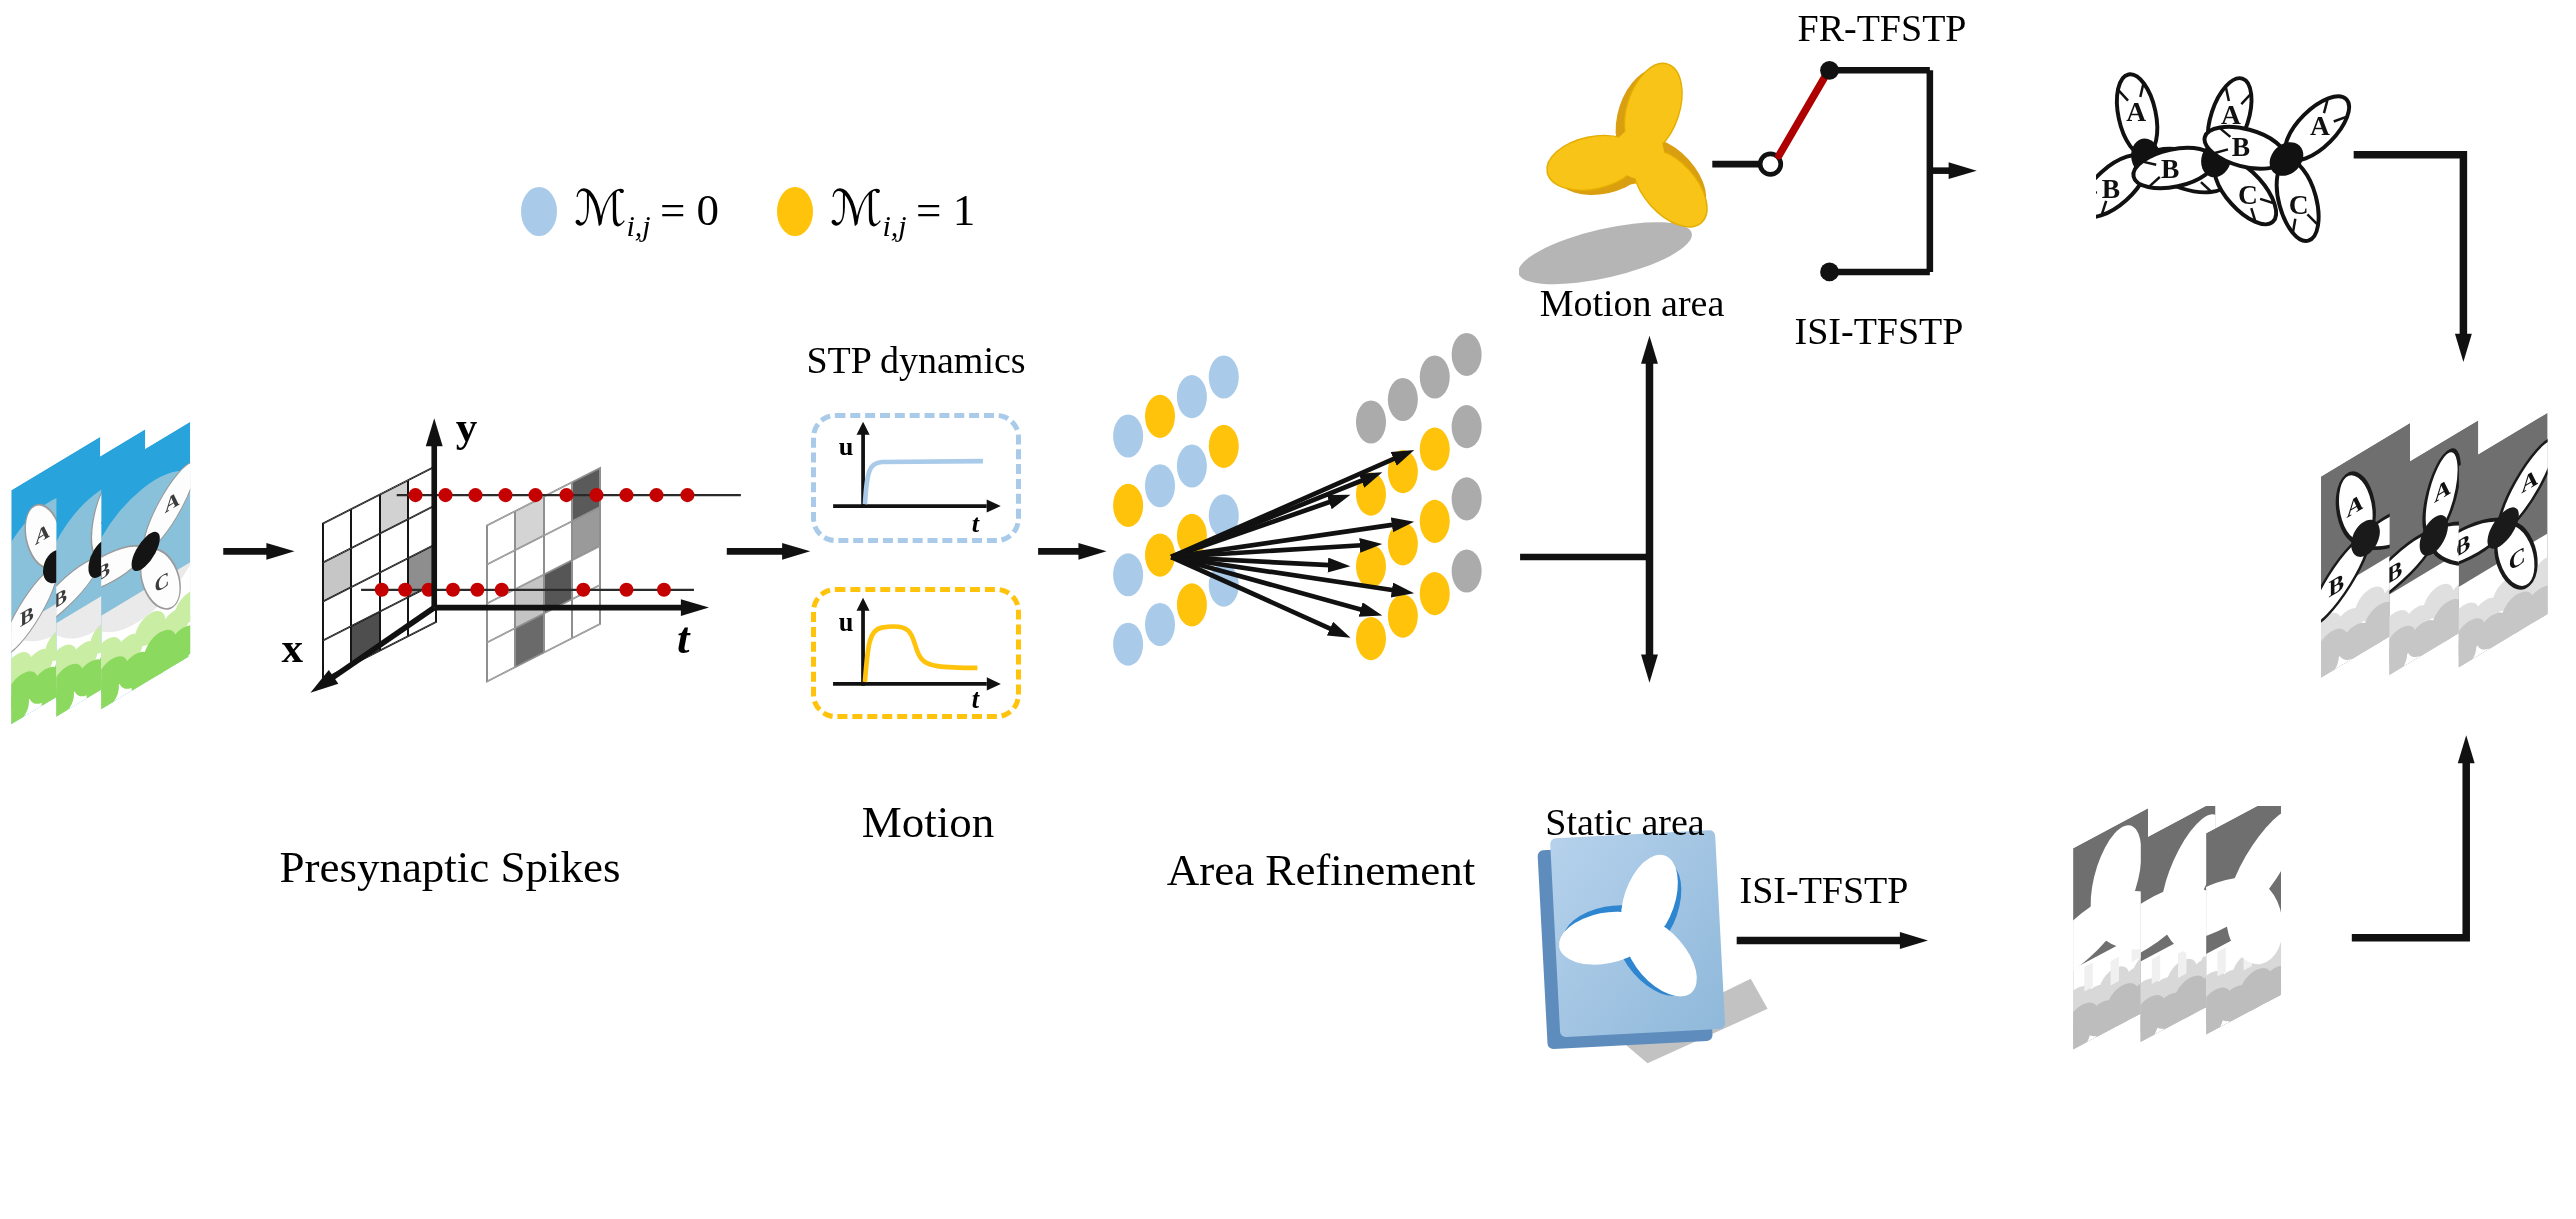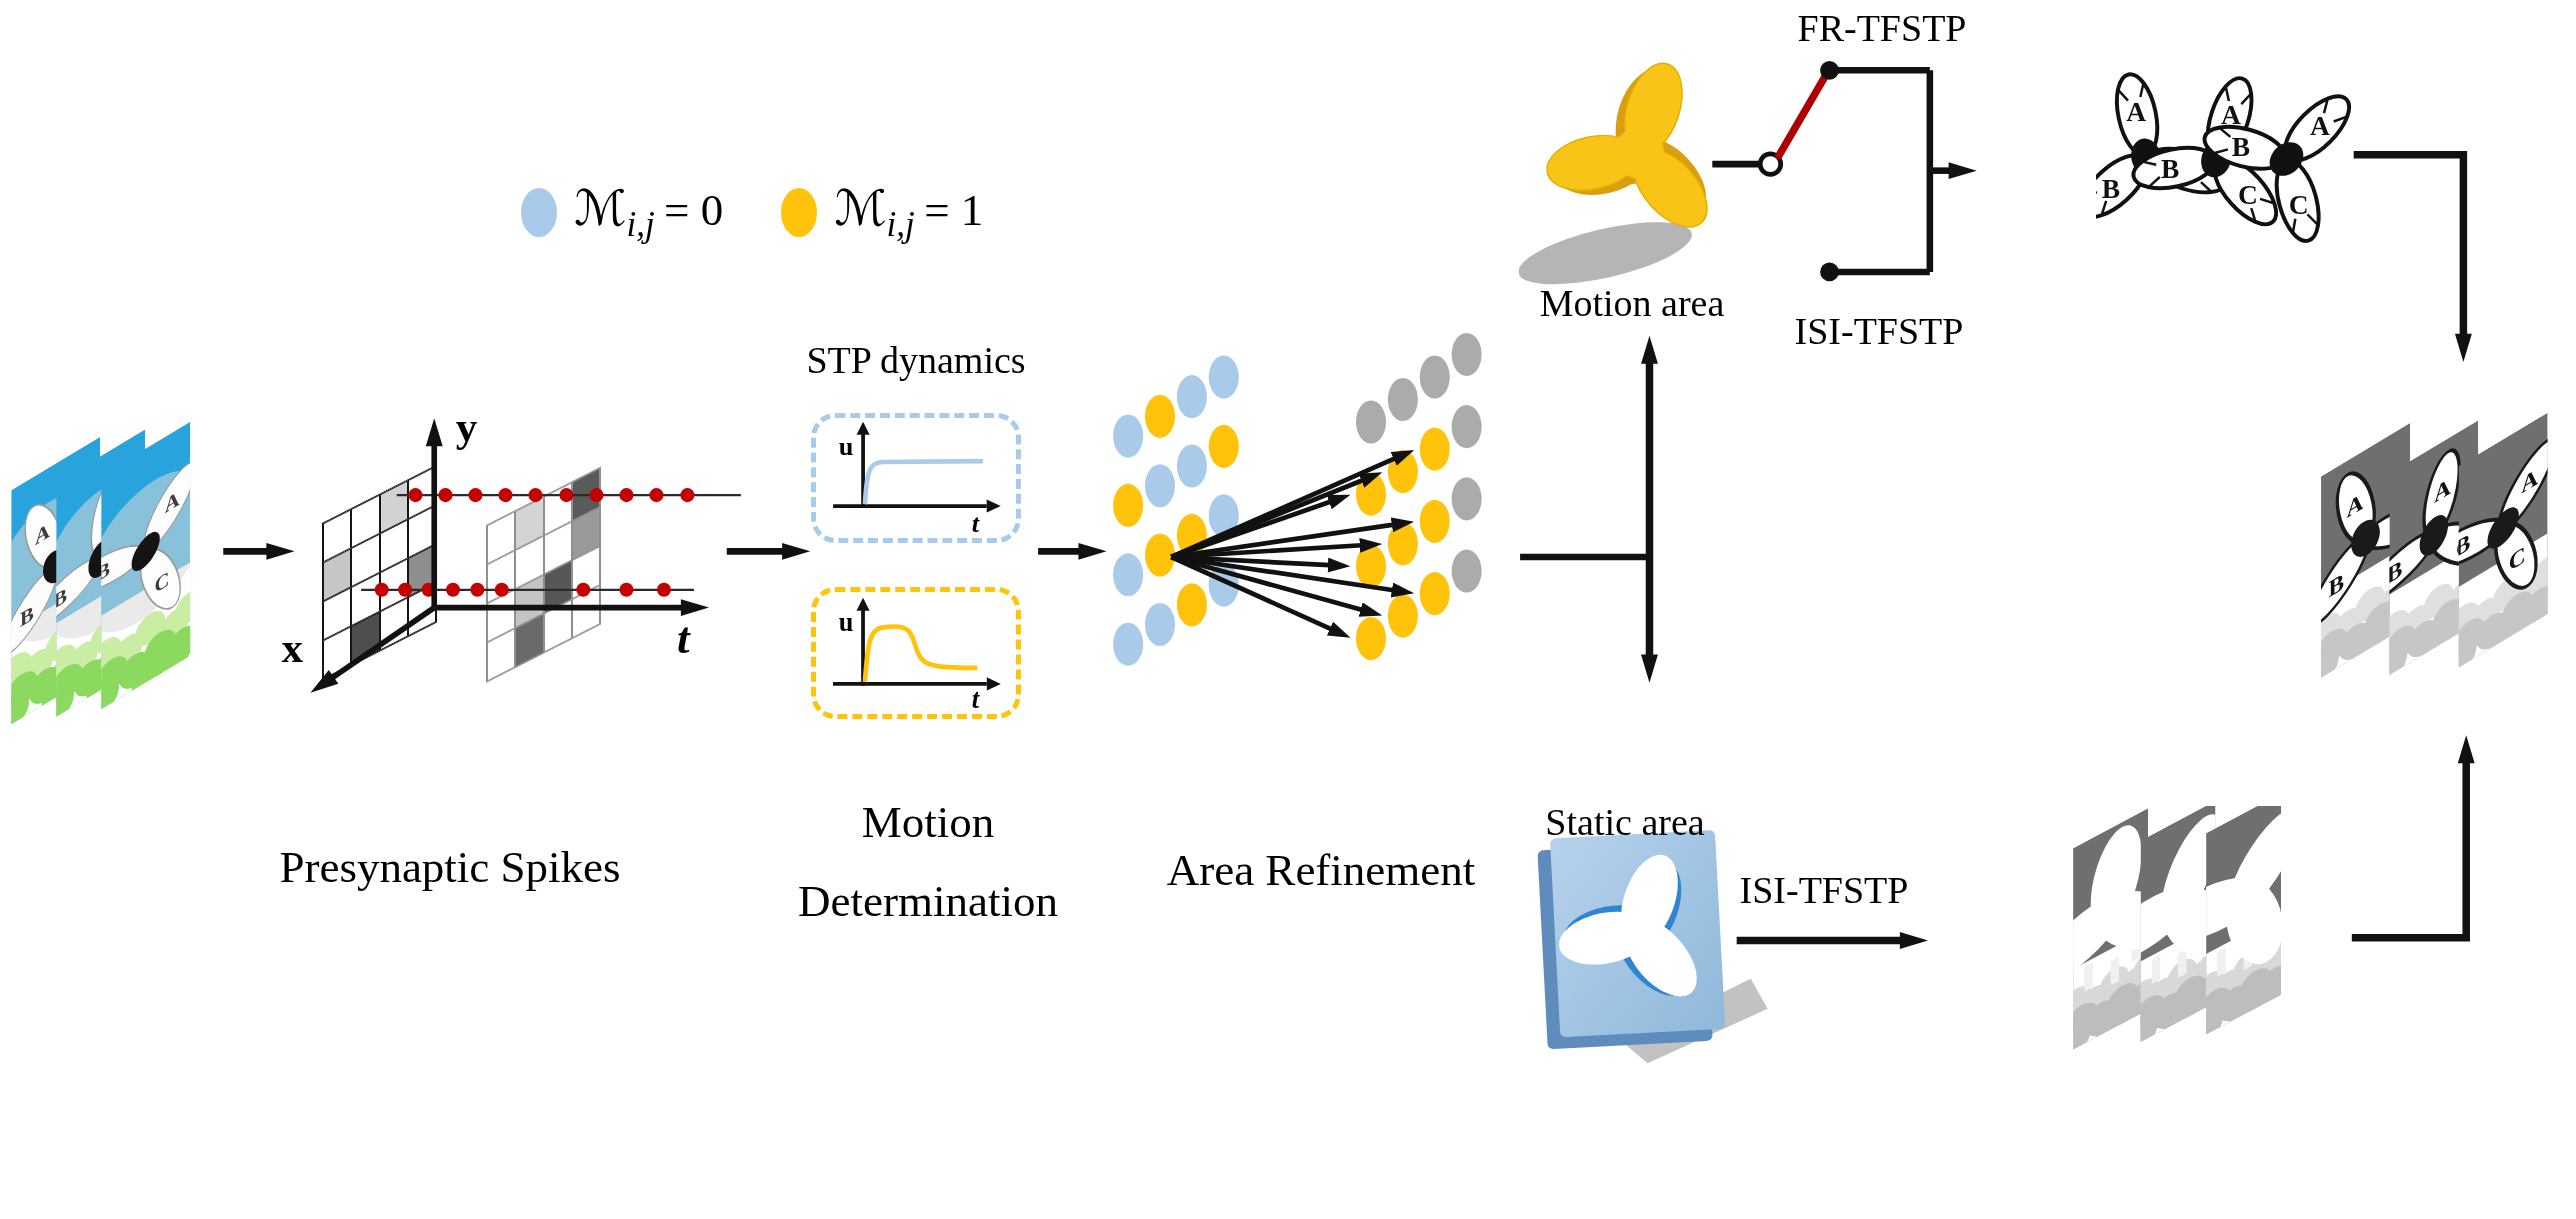--- a/index.html
+++ b/index.html
@@ -12,21 +12,21 @@
   .f48{font-size:45px;} .f44{font-size:41px;} .f40{font-size:38px;} .f50{font-size:47px;}
   .pgrid{position:absolute;z-index:1;width:113px;height:156px;transform:skewY(-27deg);
          transform-origin:0 0;display:grid;grid-template-columns:repeat(4,1fr);
          grid-template-rows:repeat(4,1fr);border:1.9px solid #151515;background:rgba(255,255,255,0.92);}
   .pgrid>div{border:1.4px solid #151515;}
   .stp-box{position:absolute;z-index:2;border:5.6px dashed;border-radius:24.4px;background:#fff;}
   .legend{position:absolute;z-index:4;display:flex;align-items:center;gap:17px;}
   .legend-dot{display:inline-block;width:36px;height:49px;border-radius:50%;}
   .legend-text{font-size:49px;font-style:italic;}
   .mcal{font-family:"DejaVu Serif","DejaVu Sans",serif;font-style:italic;}
-  .legend sub{font-size:35px;font-style:italic;}
+  .legend sub{font-size:30px;font-style:italic;}
   .legend .eq{font-style:normal;font-size:45px;margin-left:9.4px;}
   .stack-svg{position:absolute;z-index:1;}
 </style>
 </head>
 <body>
 
 <div id="canvas">
 
   <div class="pgrid" id="grid-front" style="left: 322px; top: 523px; border-color: rgb(21, 21, 21);">
       <div style="border-color: rgb(21, 21, 21);"></div>
@@ -721,21 +721,20 @@
     </span>
     <span class="legend-dot" id="legend-dot-1" style="margin-left: 41px; background: rgb(255, 195, 11);"></span>
     <span class="legend-text">
       <span class="mcal">ℳ</span><sub>i,j</sub><span class="eq">= 1</span>
     </span>
   </div>
 
   <div class="lbl f40" style="left:916px;top:338px;">STP dynamics</div>
   <div class="lbl f48" style="left:450px;top:841px;">Presynaptic Spikes</div>
   <div class="lbl f48" style="left:928px;top:796px;">Motion</div>
-  <div class="lbl f48" style="left:928px;top:875px;">Determination</div>
   <div class="lbl f48" style="left:1321px;top:844px;">Area Refinement</div>
   <div class="lbl f40" style="left:1632px;top:281px;">Motion area</div>
   <div class="lbl f40" style="left:1882px;top:5.6px;text-align:center;">FR-TFSTP</div>
   <div class="lbl f40" style="left:1879px;top:309px;">ISI-TFSTP</div>
   <div class="lbl f40" style="left:1625px;top:760px;margin-top:40px;">Static area</div>
   <div class="lbl f40" style="left:1824px;top:868px;">ISI-TFSTP</div>
 </div>
 
 
 </body></html>

